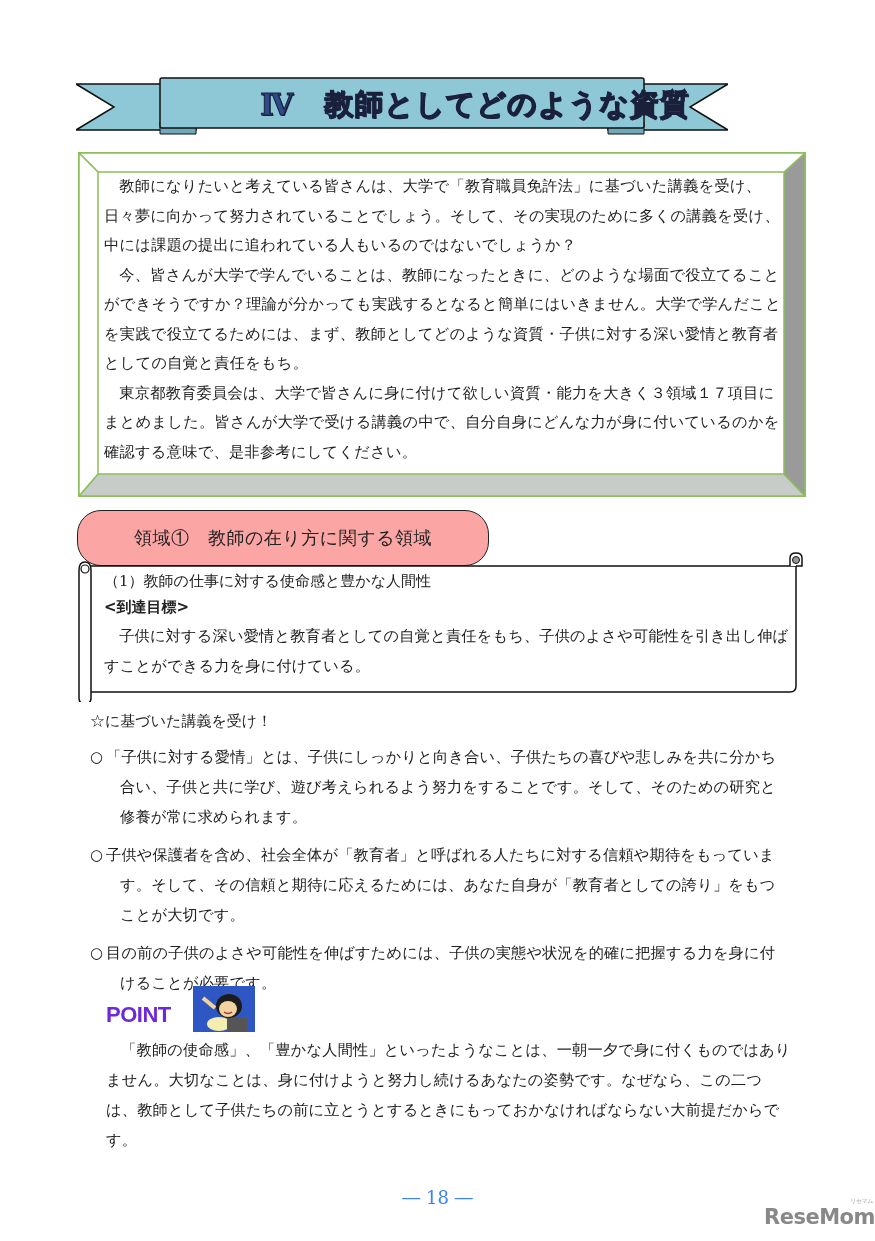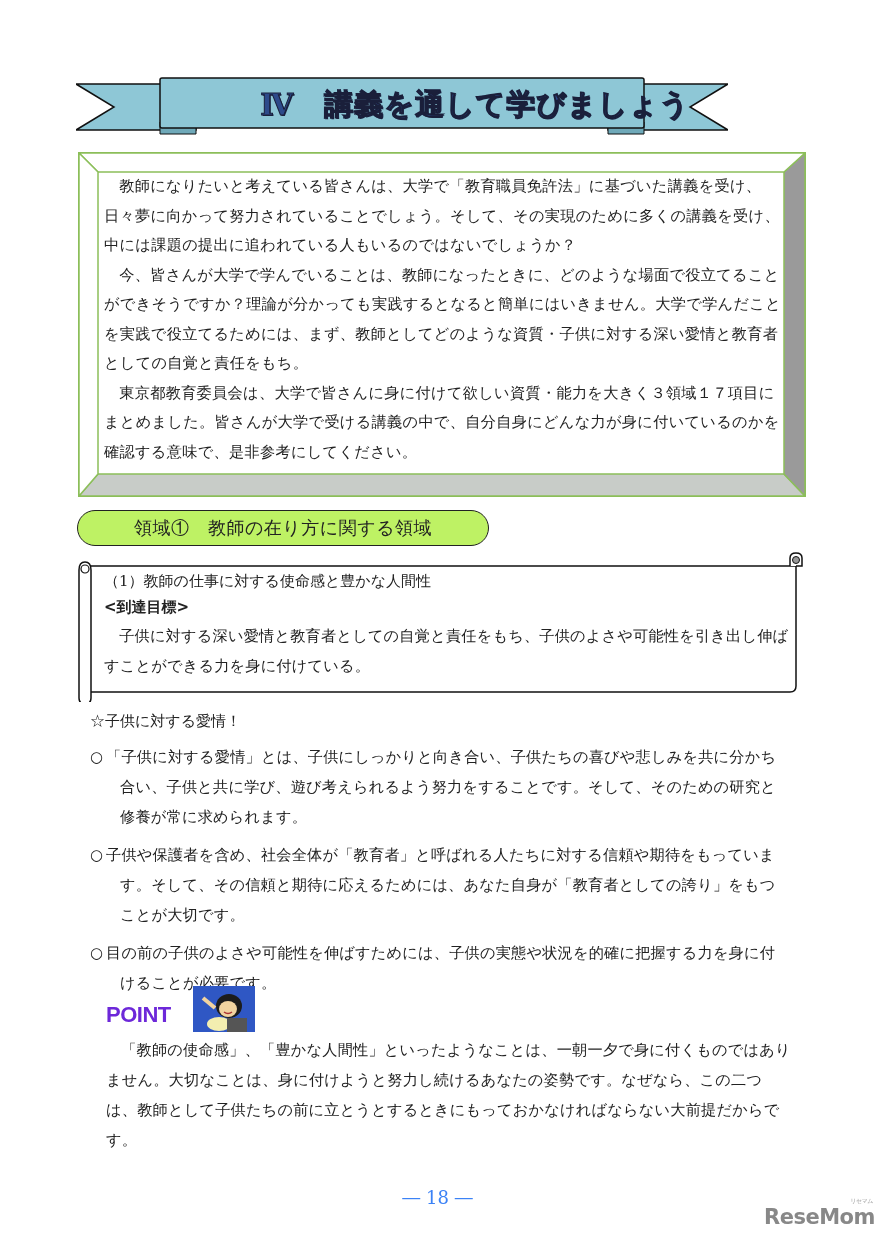--- a/index.html
+++ b/index.html
@@ -32,22 +32,22 @@
     }
     .intro svg { position: absolute; left: 0; top: 0; }
     .intro-text {
       position: absolute; left: 26px; top: 20px; width: 683px;
       font-size: 15.2px; line-height: 29.5px; letter-spacing: 0.3px;
     }
     .intro-text p { text-indent: 1em; }
 
     
     .domain-pill {
-      position: absolute; left: 77px; top: 510px; width: 412px; height: 36px;
-      background: #bef264; border: 1.5px solid #222; border-radius: 24px;
+      position: absolute; left: 77px; top: 510px; width: 412px; height: 56px;
+      background: #fca5a5; border: 1.5px solid #222; border-radius: 24px;
       display: flex; align-items: center; justify-content: center;
       font-size: 18px; letter-spacing: 0.5px; color: #222;
     }
 
     
     .scroll {
       position: absolute; left: 74px; top: 552px; width: 734px; height: 150px;
     }
     .scroll svg { position: absolute; left: 0; top: 0; }
     .scroll-content { position: absolute; left: 30px; top: 18px; width: 690px; }
@@ -110,21 +110,21 @@
 
       <polygon points="652,8 532,8 532,54 652,54 614,31" fill="#8ec7d6" stroke="#111" stroke-width="1.5"></polygon>
 
       <polygon points="84,46 120,46 120,58 84,58" fill="#6fa9b9" stroke="#111" stroke-width="1"></polygon>
       <polygon points="532,46 568,46 568,58 532,58" fill="#6fa9b9" stroke="#111" stroke-width="1"></polygon>
 
       <rect x="84" y="2" width="484" height="50" fill="#8ec7d6" stroke="#111" stroke-width="1.5" rx="2"></rect>
     </svg>
     <div class="banner-title">
       <span class="num">Ⅳ</span>
-      <span>講義を通して学びましょう</span>
+      <span>教師としてどのような資質</span>
     </div>
   </div>
 
   <div class="intro">
     <svg width="728" height="345" viewBox="0 0 728 345">
 
       <rect x="1" y="1" width="726" height="343" fill="#ffffff" stroke="#8cbf5a" stroke-width="2"></rect>
 
       <polygon points="1,344 727,344 706,322 20,322" fill="#c8ccc8" stroke="#8cbf5a" stroke-width="1.5"></polygon>
 
@@ -155,21 +155,21 @@
       <circle cx="722" cy="8" r="3.5" fill="#999" stroke="#111" stroke-width="1"></circle>
     </svg>
     <div class="scroll-content">
       <div class="scroll-heading">（1）教師の仕事に対する使命感と豊かな人間性</div>
       <div class="scroll-goal-label">&lt;到達目標&gt;</div>
       <div class="scroll-goal-text">子供に対する深い愛情と教育者としての自覚と責任をもち、子供のよさや可能性を引き出し伸ばすことができる力を身に付けている。</div>
     </div>
   </div>
 
   <div class="aim">
-    <div class="aim-title">☆子供に対する愛情！</div>
+    <div class="aim-title">☆に基づいた講義を受け！</div>
     <ul class="aim-list">
       <li class="aim-item">
         <span class="bullet">○</span>
         <span class="txt">「子供に対する愛情」とは、子供にしっかりと向き合い、子供たちの喜びや悲しみを共に分かち合い、子供と共に学び、遊び考えられるよう努力をすることです。そして、そのための研究と修養が常に求められます。</span>
       </li>
       <li class="aim-item">
         <span class="bullet">○</span>
         <span class="txt">子供や保護者を含め、社会全体が「教育者」と呼ばれる人たちに対する信頼や期待をもっています。そして、その信頼と期待に応えるためには、あなた自身が「教育者としての誇り」をもつことが大切です。</span>
       </li>
       <li class="aim-item">

